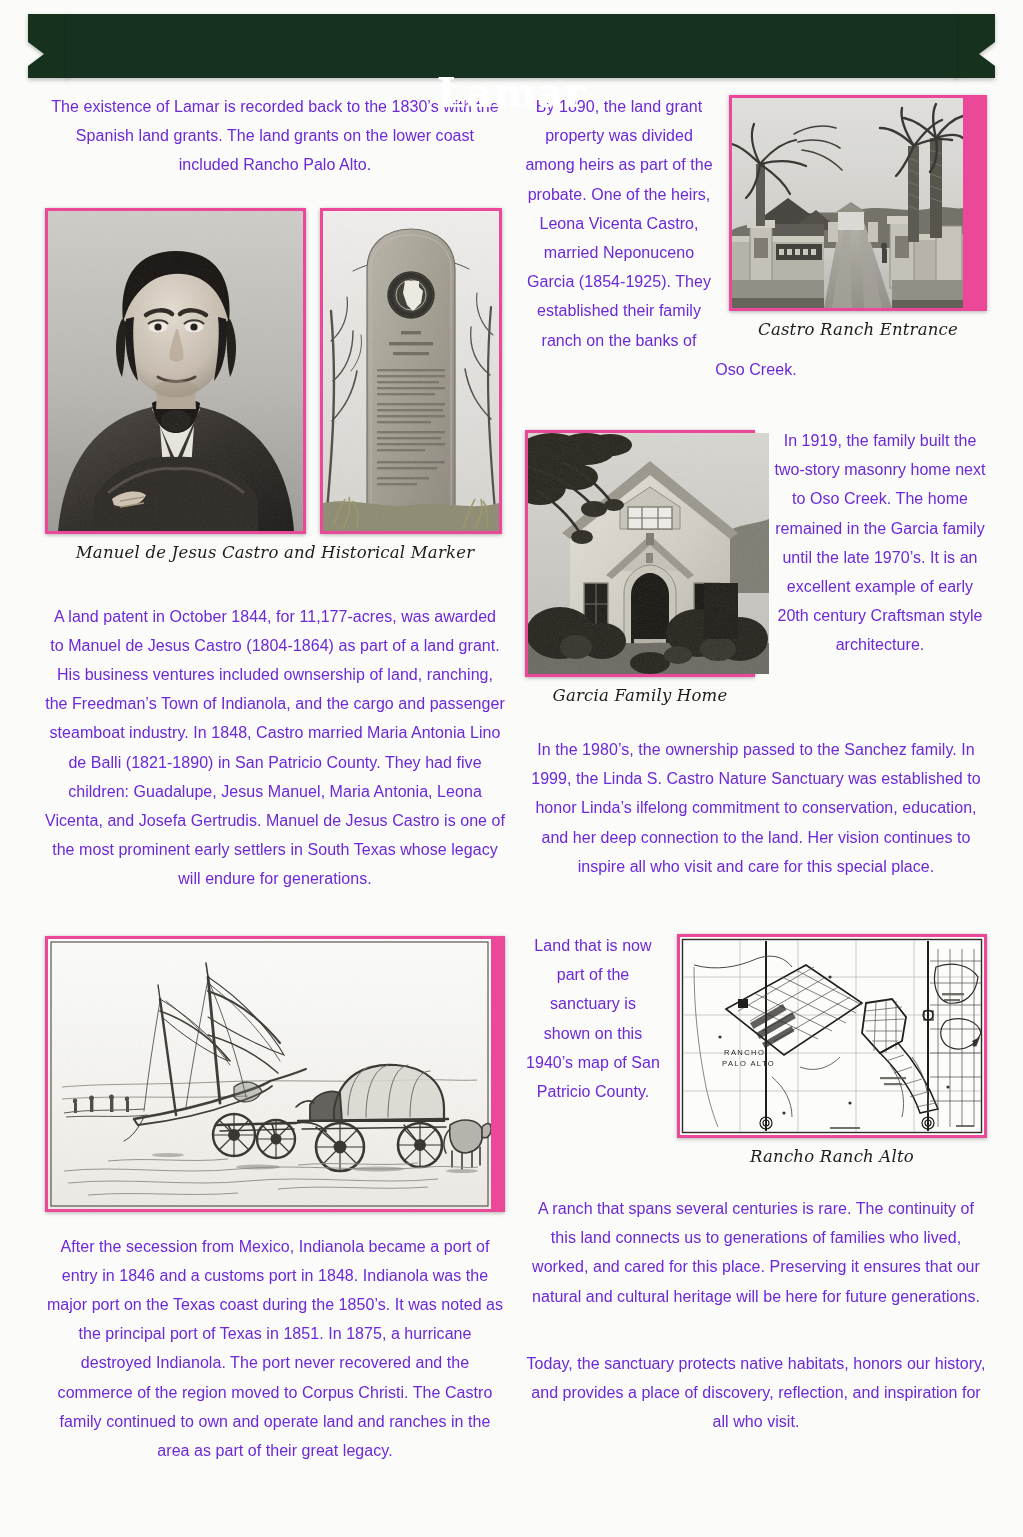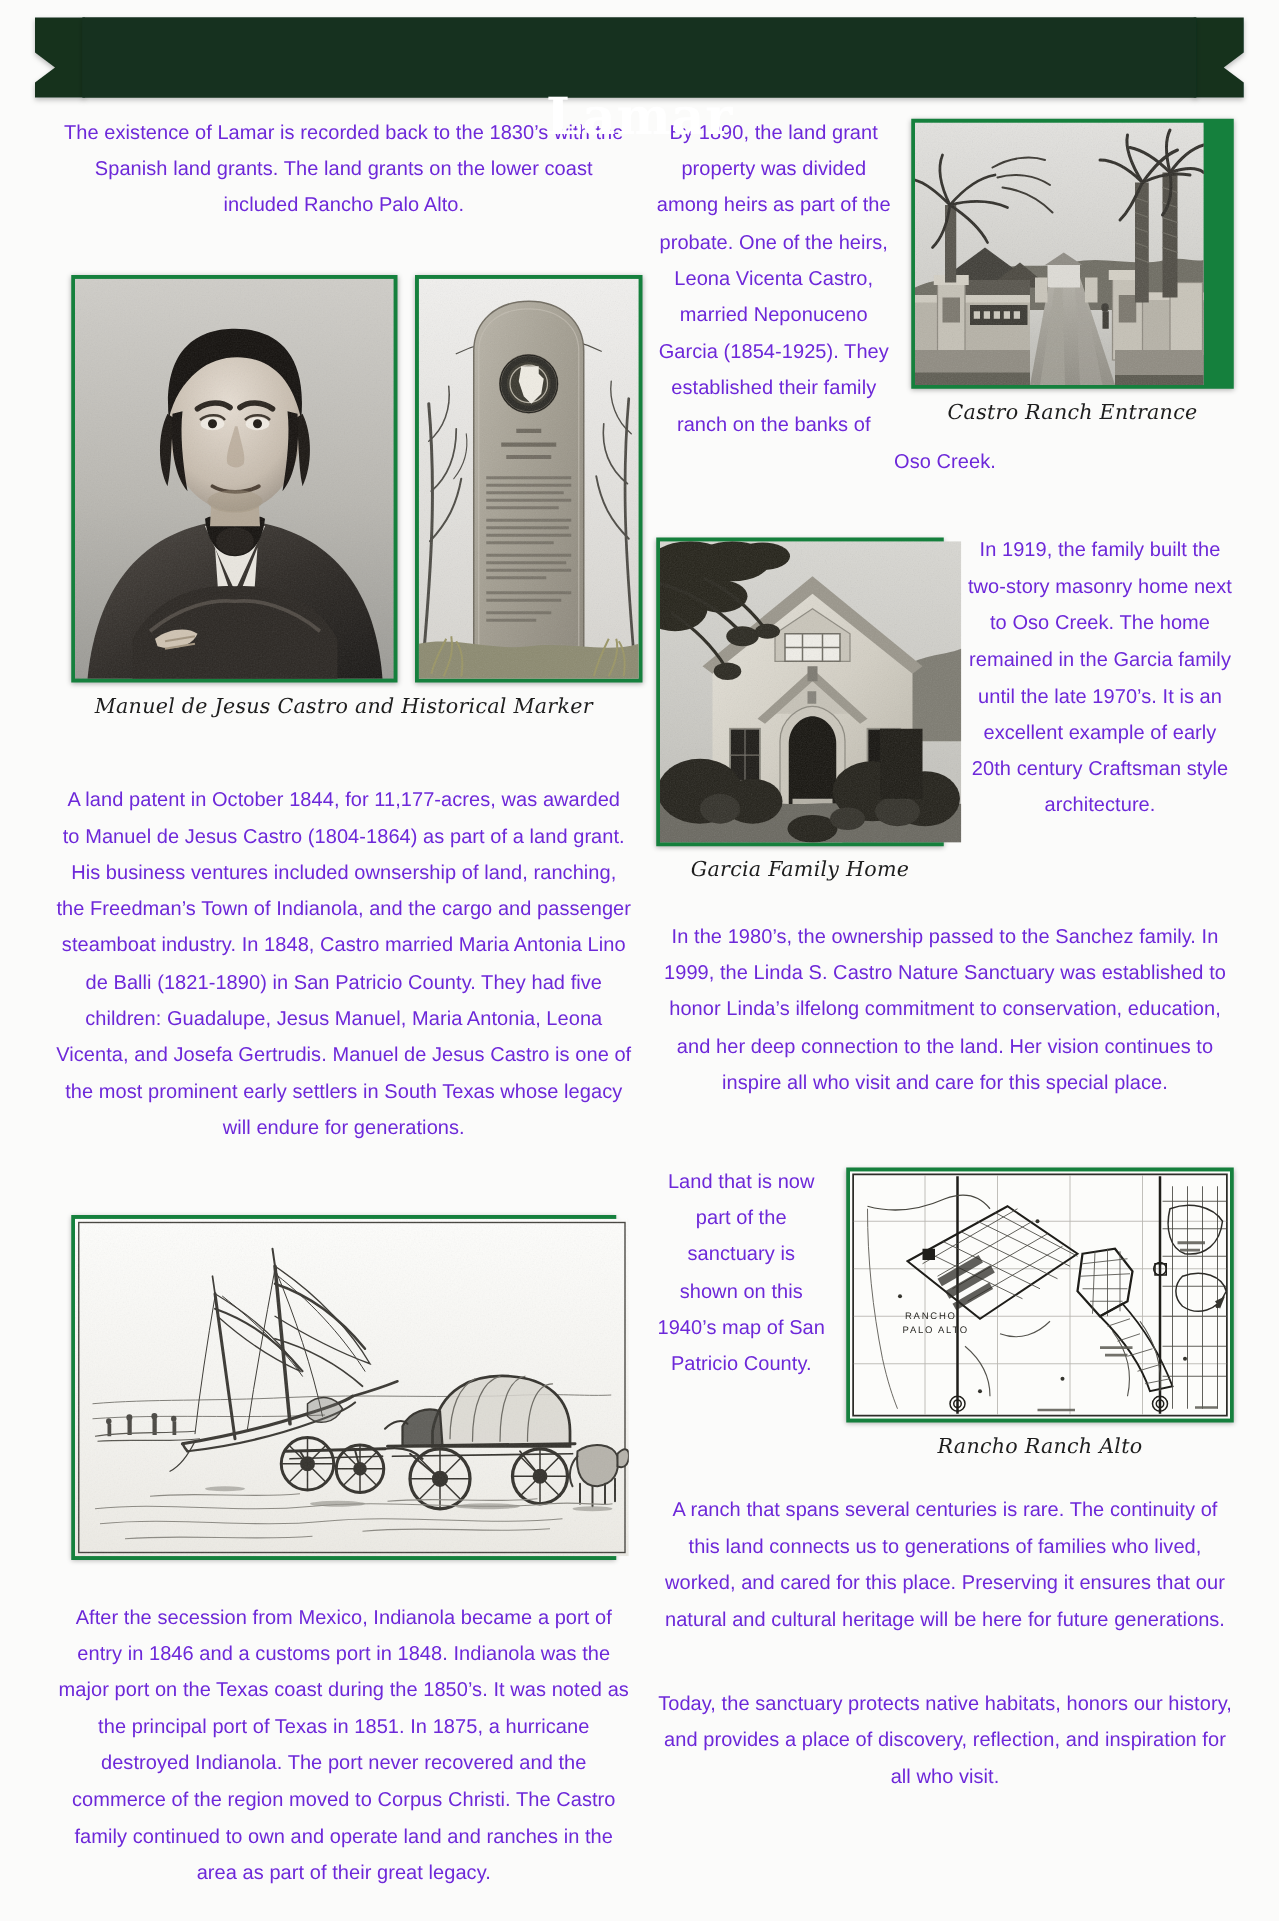--- a/index.html
+++ b/index.html
@@ -75,29 +75,29 @@
     font-style: italic;
     font-size: 16.5px;
     text-align: center;
     color: #1d1d1d;
     margin: 9px 0 0 0;
     letter-spacing: 0.2px;
   }
 
   
   .photo {
-    background: #15803d;
+    background: #ec4899;
     padding: 3px;
     box-sizing: border-box;
     box-shadow: 0 1px 4px rgba(0,0,0,0.30);
     display: block;
   }
   .photo svg { display: block; }
 
-  .figure { margin: 12px; }
+  .figure { margin: 0; }
 
   .figure-row {
     display: flex;
     gap: 14px;
     align-items: flex-start;
   }
 
   .float-right {
     float: right;
     margin: 3px 0 6px 16px;

